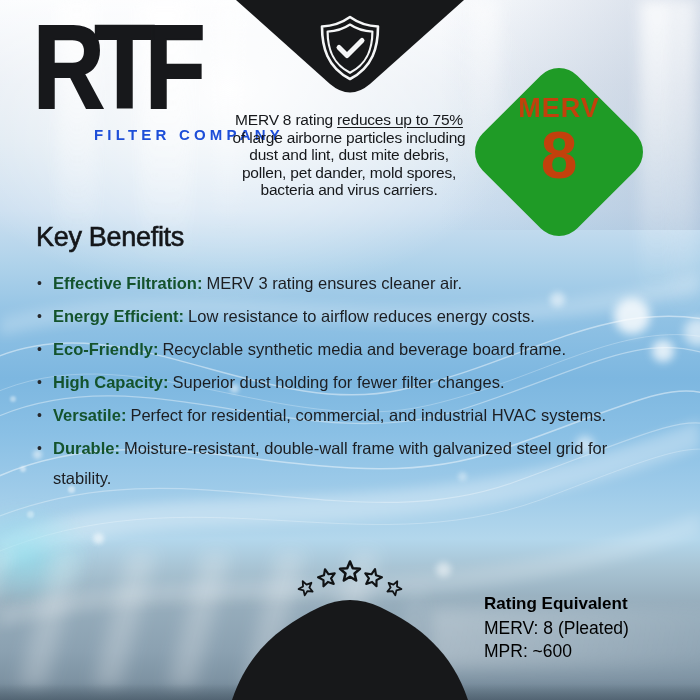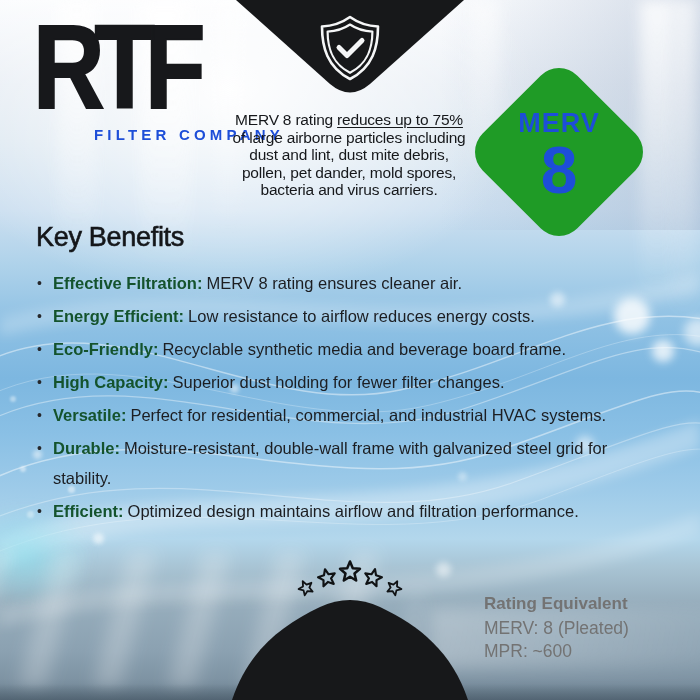--- a/index.html
+++ b/index.html
@@ -83,23 +83,23 @@
     color:#16181b; letter-spacing:-0.2px;
   }
   .top-desc .ul{ text-decoration:underline; text-underline-offset:2px; }
 
   
   .diamond{
     position:absolute; left:492px; top:85px; width:134px; height:134px;
     background:#1f9b26; border-radius:26px; transform:rotate(45deg);
   }
   .merv-wrap{
-    position:absolute; left:459px; top:76px; width:200px; height:160px;
+    position:absolute; left:459px; top:61px; width:200px; height:160px;
     display:flex; flex-direction:column; align-items:center; justify-content:center;
-    color:#1d4ed8; text-align:right;
+    color:#c2410c; text-align:right;
   }
   .merv-label{ font-size:27px; font-weight:bold; letter-spacing:1px; line-height:1; }
   .merv-value{ font-size:66px; font-weight:bold; line-height:.95; margin-top:2px; }
 
   
   .benefits-heading{
     position:absolute; left:36px; top:222px;
     font-size:27px; font-weight:normal; letter-spacing:-0.3px; color:#141619;
     -webkit-text-stroke:.6px #141619;
   }
@@ -112,21 +112,21 @@
   }
   .benefit-item::before{
     content:"•"; position:absolute; left:1px; top:0; font-size:14px; color:#26282c;
   }
   .benefit-title{ font-weight:bold; margin-right:4px; color:#14532d; }
 
   
   .bottom-ribbon{ position:absolute; left:0; top:550px; }
 
   
-  .rating{ position:absolute; left:484px; top:594px; color:#737373; }
+  .rating{ position:absolute; left:484px; top:594px; color:#000000; }
   .rating-heading{ font-size:17px; font-weight:bold; margin-bottom:3px; }
   .rating-row{ font-size:17.5px; line-height:22.5px; }
 </style>
 </head>
 <body>
 
 <div class="bg-base"></div>
 <div class="top-glow"></div>
 <div class="tr-tint"></div>
 <div class="streak s1"></div>
@@ -186,27 +186,26 @@
 <p class="top-desc"><span>MERV 8 rating </span><span class="ul">reduces up to 75%</span><span> of large airborne particles including dust and lint, dust mite debris, pollen, pet dander, mold spores, bacteria and virus carriers.</span></p>
 
 <div class="diamond"></div>
 <div class="merv-wrap">
   <div class="merv-label">MERV</div>
   <div class="merv-value">8</div>
 </div>
 
 <h2 class="benefits-heading">Key Benefits</h2>
 <ul class="benefits-list">
-  <li class="benefit-item"><span class="benefit-title">Effective Filtration:</span><span>MERV 8 rating ensures cleaner air.</span></li>
+  <li class="benefit-item"><span class="benefit-title">Effective Filtration:</span><span>MERV 3 rating ensures cleaner air.</span></li>
   <li class="benefit-item"><span class="benefit-title">Energy Efficient:</span><span>Low resistance to airflow reduces energy costs.</span></li>
   <li class="benefit-item"><span class="benefit-title">Eco-Friendly:</span><span>Recyclable synthetic media and beverage board frame.</span></li>
   <li class="benefit-item"><span class="benefit-title">High Capacity:</span><span>Superior dust holding for fewer filter changes.</span></li>
   <li class="benefit-item"><span class="benefit-title">Versatile:</span><span>Perfect for residential, commercial, and industrial HVAC systems.</span></li>
   <li class="benefit-item"><span class="benefit-title">Durable:</span><span>Moisture-resistant, double-wall frame with galvanized steel grid for stability.</span></li>
-  <li class="benefit-item"><span class="benefit-title">Efficient:</span><span>Optimized design maintains airflow and filtration performance.</span></li>
 </ul>
 
 <svg class="bottom-ribbon" width="700" height="150" viewBox="0 0 700 150">
   <defs>
     <path id="star" d="M0,-10 L2.64,-3.64 L9.51,-3.09 L4.28,1.39 L5.88,8.09 L0,4.5 L-5.88,8.09 L-4.28,1.39 L-9.51,-3.09 L-2.64,-3.64 Z" fill="none" stroke="#101214" stroke-width="2.4" stroke-linejoin="round"></path>
   </defs>
   <g>
     <use href="#star" transform="translate(306,38) rotate(-26) scale(0.75)"></use>
     <use href="#star" transform="translate(327,28) rotate(-13) scale(0.9)"></use>
     <use href="#star" transform="translate(350,22) scale(1.05)"></use>

